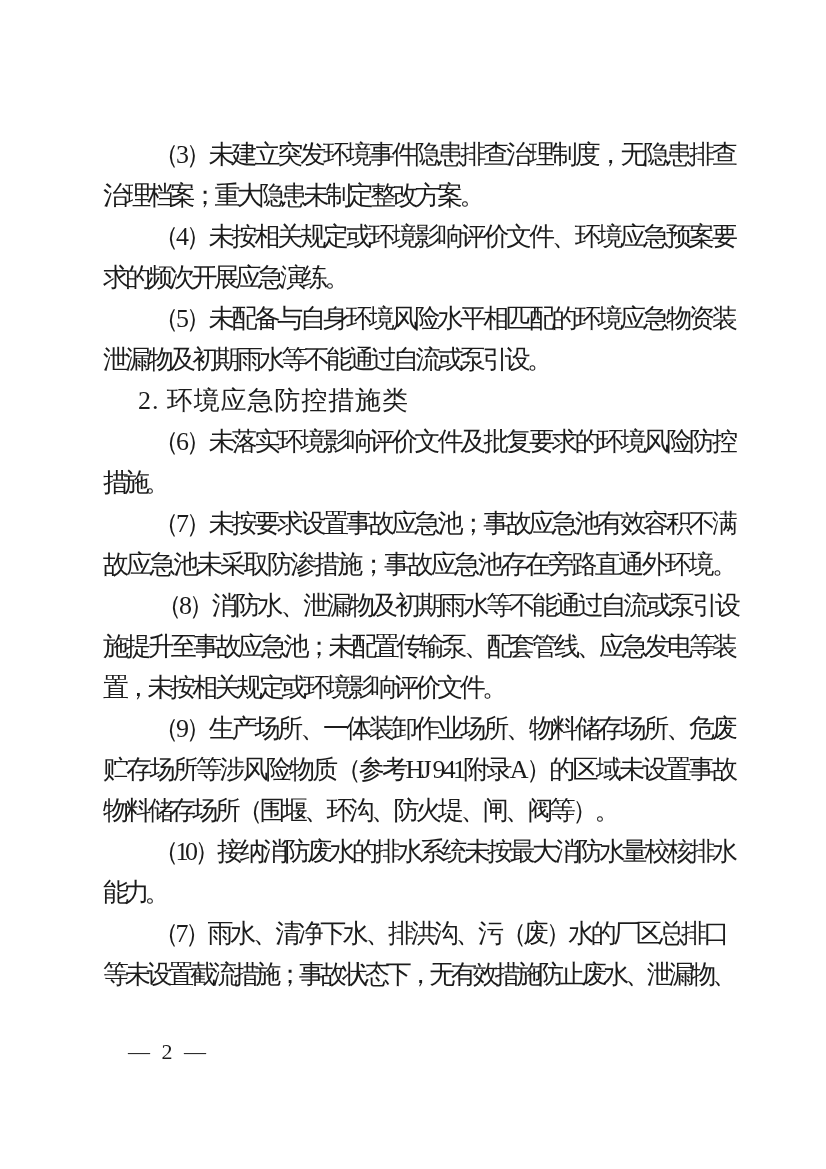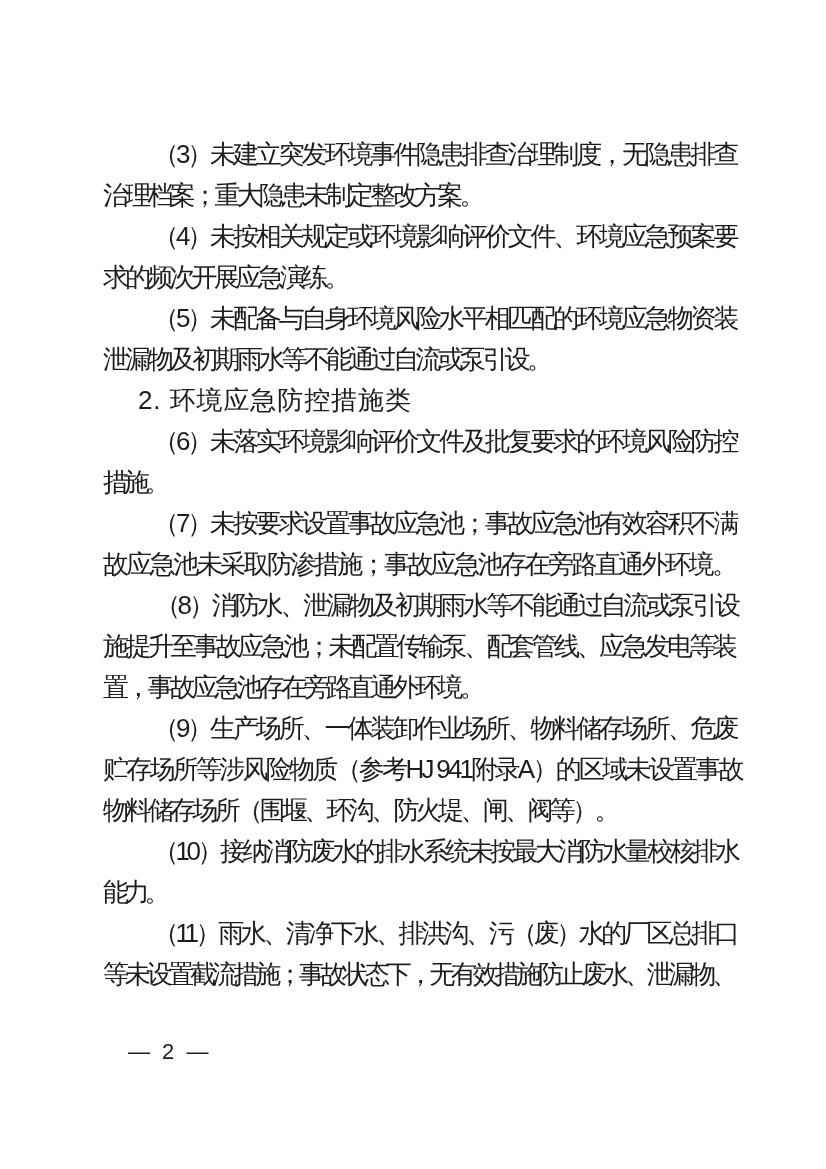--- a/index.html
+++ b/index.html
@@ -10,21 +10,21 @@
     width: 826px;
     height: 1169px;
     background: #ffffff;
     overflow: hidden;
   }
   .page {
     position: relative;
     width: 826px;
     height: 877px;
     background: #ffffff;
-    font-family: Liberation Sans, sans-serif;
+    font-family: Liberation Serif, serif;
   }
   .text-block {
     position: absolute;
     left: 103px;
     top: 134px;
     width: 635px;
   }
   .line {
     height: 41px;
     line-height: 41px;
@@ -57,23 +57,23 @@
       <div class="line" style="padding-left: 0px;"><span style="letter-spacing: -3.85px;">求的频次开展应急演练。</span></div>
       <div class="line" style="padding-left: 50px;"><span style="letter-spacing: -3.12px;">（5）未配备与自身环境风险水平相匹配的环境应急物资装</span></div>
       <div class="line" style="padding-left: 0px;"><span style="letter-spacing: -3.68px;">泄漏物及初期雨水等不能通过自流或泵引设。</span></div>
       <div class="line" style="padding-left: 35px;"><span style="letter-spacing: 0.91px;">2. 环境应急防控措施类</span></div>
       <div class="line" style="padding-left: 50px;"><span style="letter-spacing: -3.12px;">（6）未落实环境影响评价文件及批复要求的环境风险防控</span></div>
       <div class="line" style="padding-left: 0px;"><span style="letter-spacing: -5.25px;">措施。</span></div>
       <div class="line" style="padding-left: 50px;"><span style="letter-spacing: -3.12px;">（7）未按要求设置事故应急池；事故应急池有效容积不满</span></div>
       <div class="line" style="padding-left: 0px;"><span style="letter-spacing: -2.58px;">故应急池未采取防渗措施；事故应急池存在旁路直通外环境。</span></div>
       <div class="line" style="padding-left: 50px; text-align: right;"><span style="letter-spacing: -3.12px;">（8）消防水、泄漏物及初期雨水等不能通过自流或泵引设</span></div>
       <div class="line" style="padding-left: 0px;"><span style="letter-spacing: -3.44px;">施提升至事故应急池；未配置传输泵、配套管线、应急发电等装</span></div>
-      <div class="line" style="padding-left: 0px;"><span style="letter-spacing: -3.71px;">置，事故应急池存在旁路直通外环境。</span></div>
+      <div class="line" style="padding-left: 0px;"><span style="letter-spacing: -3.71px;">置，未按相关规定或环境影响评价文件。</span></div>
       <div class="line" style="padding-left: 50px;"><span style="letter-spacing: -3.12px;">（9）生产场所、一体装卸作业场所、物料储存场所、危废</span></div>
       <div class="line" style="padding-left: 0px;"><span style="letter-spacing: -2.74px;">贮存场所等涉风险物质（参考HJ 941附录A）的区域未设置事故</span></div>
       <div class="line" style="padding-left: 0px;"><span style="letter-spacing: -3.66px;">物料储存场所（围堰、环沟、防火堤、闸、阀等）。</span></div>
       <div class="line" style="padding-left: 50px;"><span style="letter-spacing: -3.5px;">（10）接纳消防废水的排水系统未按最大消防水量校核排水</span></div>
       <div class="line" style="padding-left: 0px;"><span style="letter-spacing: -5.25px;">能力。</span></div>
-      <div class="line" style="padding-left: 50px;"><span style="letter-spacing: -3.46px;">（11）雨水、清净下水、排洪沟、污（废）水的厂区总排口</span></div>
+      <div class="line" style="padding-left: 50px;"><span style="letter-spacing: -3.46px;">（7）雨水、清净下水、排洪沟、污（废）水的厂区总排口</span></div>
       <div class="line" style="padding-left: 0px;"><span style="letter-spacing: -4.25px;">等未设置截流措施；事故状态下，无有效措施防止废水、泄漏物、</span></div>
     </div>
   <div class="page-number">— 2 —</div>
 </div>
 
 </body></html>

